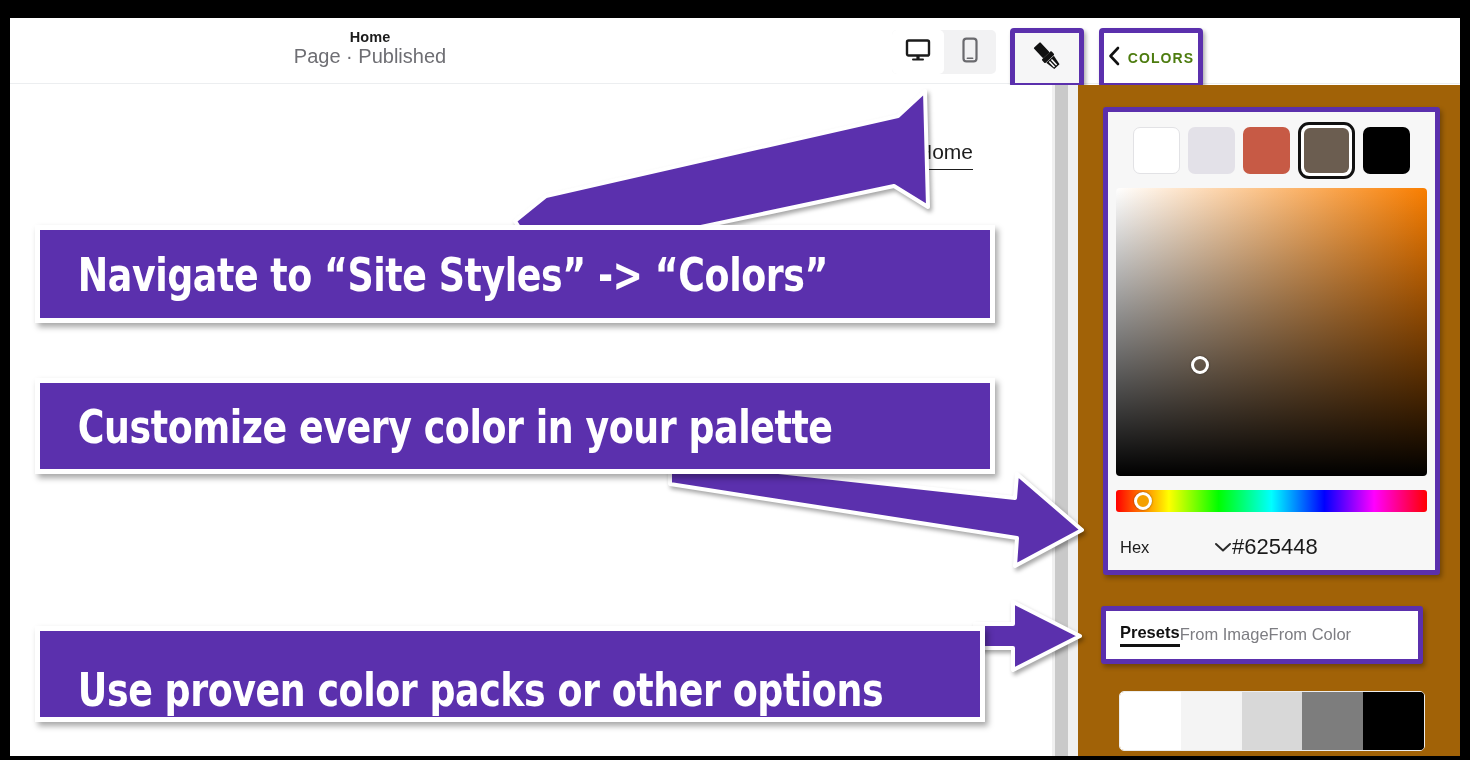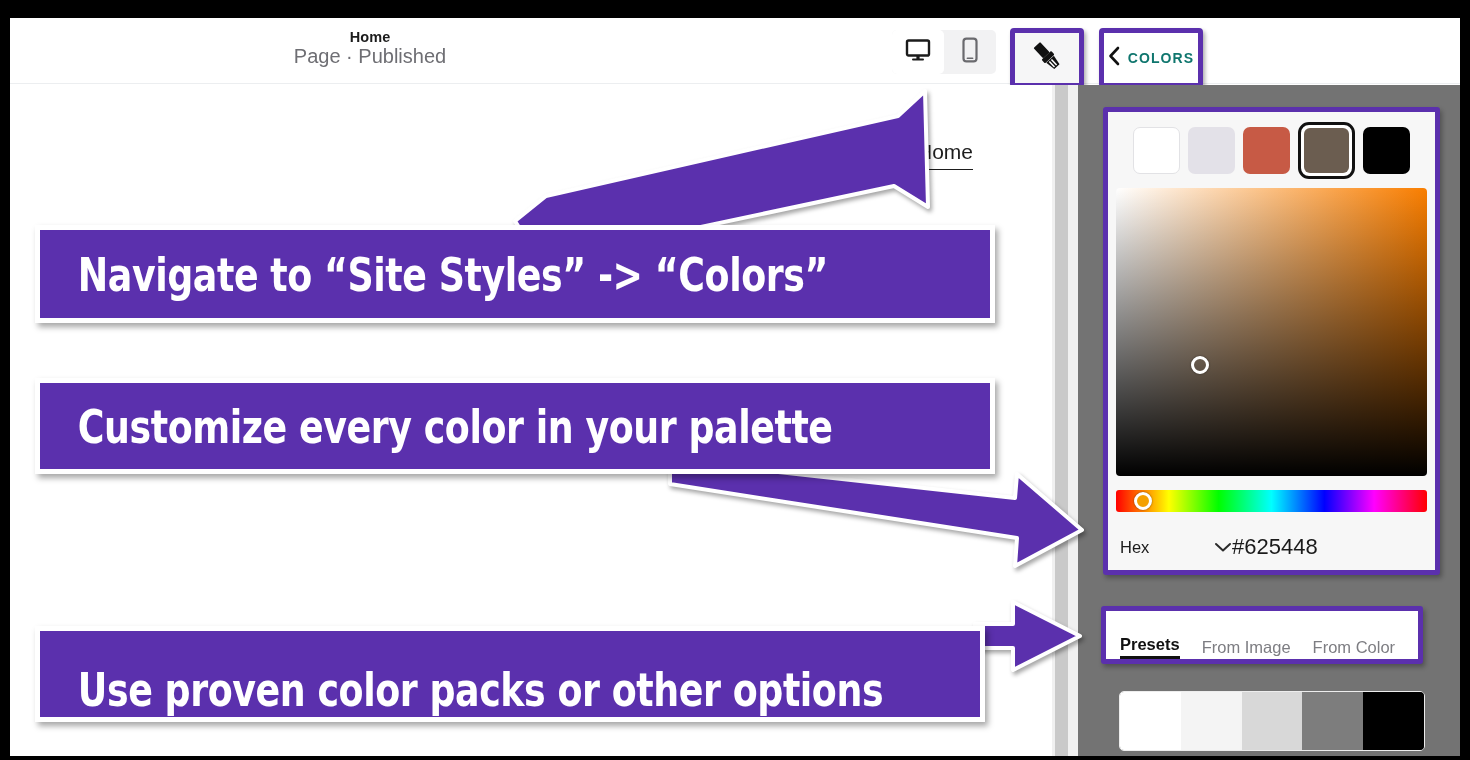--- a/index.html
+++ b/index.html
@@ -78,21 +78,21 @@
     background: #fff;
     box-shadow: 2px 3px 4px rgba(0,0,0,.33);
   }
   #colors-btn {
     width: 100%; height: 100%;
     display: flex; align-items: center; justify-content: center;
     gap: 7px;
     background: #ffffff;
   }
   #colors-btn .label {
-    font-size: 14px; font-weight: 600; color: #0f766e;
+    font-size: 14px; font-weight: 600; color: #4d7c0f;
     letter-spacing: 1.1px;
   }
 
   
   #canvas {
     position: absolute; left: 0; top: 67px;
     width: 1055px; height: 671px;
     background: #ffffff;
   }
   #site-nav {
@@ -111,21 +111,21 @@
   #scroll-thumb {
     position: absolute; left: 1045px; top: 67px;
     width: 13px; height: 671px;
     background: #c9c9c9;
   }
 
   
   #right-panel {
     position: absolute; left: 1068px; top: 67px;
     width: 382px; height: 671px;
-    background: #737373;
+    background: #a16207;
   }
 
   
   #picker-card {
     position: absolute; left: 25px; top: 22px;
     width: 337px; height: 468px;
     border: 5px solid #5b30ad;
     border-radius: 3px;
     background: #f7f7f7;
     box-shadow: 2px 3px 5px rgba(0,0,0,.3);
@@ -200,21 +200,21 @@
     position: absolute; left: 23px; top: 521px;
     width: 322px; height: 58px;
     border: 5px solid #5b30ad;
     border-radius: 3px;
     background: #ffffff;
     box-shadow: 2px 3px 5px rgba(0,0,0,.3);
   }
   #tabs-inner {
     position: absolute; left: 0; top: 0;
     width: 100%; height: 100%;
-    display: flex; align-items: flex-end; gap: 22px;
+    display: flex; align-items: center; 
     padding-left: 14px;
   }
   .tab {
     font-size: 16.5px; color: #7d7d82;
     padding-bottom: 2px;
   }
   .tab.active {
     color: #111; font-weight: bold;
     border-bottom: 3px solid #111;
   }

